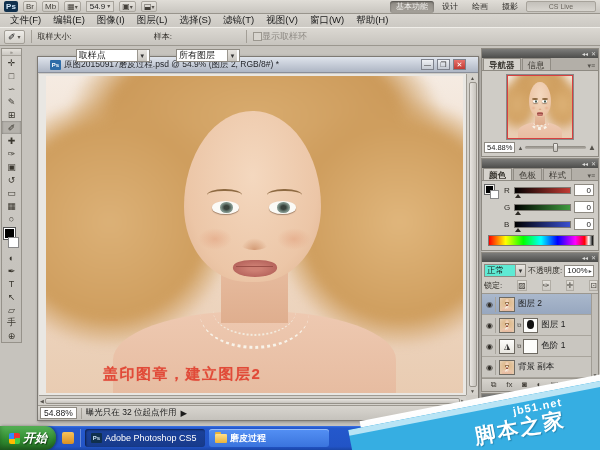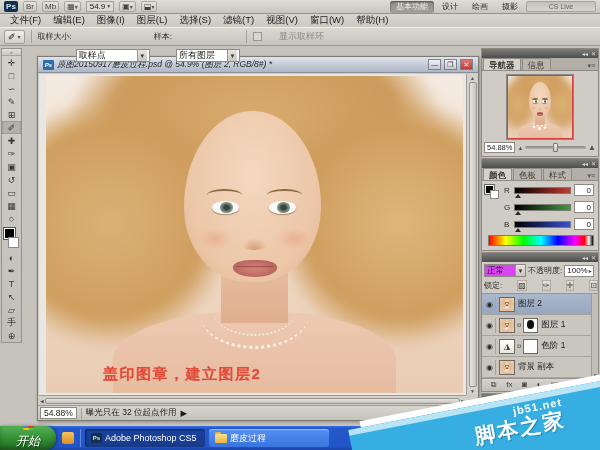--- a/index.html
+++ b/index.html
@@ -20,35 +20,35 @@
   
   #menu-bar { position:absolute; top:14px; left:0; right:0; height:13px; background:linear-gradient(#d8d5cf,#ccc9c3); display:flex; align-items:center; padding-left:4px; z-index:5; }
   .menu-item { padding:0 6px; font-size:9.5px; }
 
   
   #options-bar { position:absolute; top:27px; left:0; right:0; height:19px; background:linear-gradient(#dbd8d2,#c7c4be); border-top:1px solid #f0eee9; border-bottom:1px solid #9b978f; display:flex; align-items:center; gap:4px; padding:0 4px; font-size:9px; z-index:5; }
   .tool-badge { display:flex; align-items:center; gap:2px; border:1px solid #a39f97; background:linear-gradient(#efede9,#d2cfc9); height:14px; padding:0 3px; border-radius:2px; }
   .opt-sep { width:1px; height:13px; background:#a39f97; margin:0 2px; }
   .dropdown { display:flex; align-items:center; justify-content:space-between; border:1px solid #8e8a82; background:#fff; height:13px; padding:0 2px;margin-top:38px; }
   .dd-arrow { width:10px; height:11px; background:linear-gradient(#e8e5e0,#c9c6c0); border-left:1px solid #9b978f; display:flex; align-items:center; justify-content:center; font-size:6px; color:#333; }
-  .disabled-check { display:flex; align-items:center; gap:17px; color:#8e8a84; }
+  .disabled-check { display:flex; align-items:center; gap:0; color:#8e8a84; }
   .checkbox { width:9px; height:9px; border:1px solid #9b978f; background:#d8d5cf; }
 
   
   #toolbox { position:absolute; left:1px; top:48px; width:21px; background:linear-gradient(#d3d0ca,#c2bfb9); border:1px solid #96928a; z-index:4; }
   .tb-grip { height:7px; border-bottom:1px solid #a6a29a; background:linear-gradient(#e4e1db,#cac7c1); font-size:5px; text-align:center; color:#6e6a62; line-height:6px; }
   .tool-cell { height:13px; display:flex; align-items:center; justify-content:center; font-size:9px; color:#3a372f; }
   .tool-cell.sel { background:#b4b1ab; box-shadow:inset 0 0 2px rgba(0,0,0,.4); }
   .swatch-widget { position:relative; height:22px; margin:2px 1px; }
   .fg-swatch { position:absolute; left:1px; top:1px; width:11px; height:11px; background:#000; border:1px solid #fff; box-shadow:0 0 0 1px #555; }
   .bg-swatch { position:absolute; right:1px; bottom:1px; width:11px; height:11px; background:#fff; border:1px solid #888; }
 
   
   #doc-window { position:absolute; left:37px; top:56px; width:442px; height:365px; border:1px solid #7d7973; background:#cfccc6; box-shadow:1px 1px 3px rgba(0,0,0,.3); z-index:3; }
-  #doc-titlebar { height:16px; background:linear-gradient(#dfe4ec,#aeb6c4); border-bottom:1px solid #8a8f9a; display:flex; align-items:center; gap:3px; padding:0 5px;font-style:italic; }
+  #doc-titlebar { height:16px; background:linear-gradient(#dfe4ec,#aeb6c4); border-bottom:1px solid #8a8f9a; display:flex; align-items:center; gap:3px; padding:0 12px; }
   .doc-ico { width:11px; height:10px; background:#2d6ca8; color:#fff; font-size:6px; font-weight:bold; display:flex; align-items:center; justify-content:center; border-radius:1px; }
   #doc-title { font-size:8.5px; color:#23252a; white-space:nowrap; overflow:hidden; flex:1; }
   .win-btn { width:13px; height:11px; border:1px solid #7e828c; background:linear-gradient(#f0f2f5,#c4c9d2); font-size:7px; line-height:9px; text-align:center; color:#333; }
   .win-btn.close { background:linear-gradient(#e8706a,#c23b34); color:#fff; font-weight:bold; }
   #canvas-area { position:absolute; left:1px; top:17px; right:12px; bottom:25px; background:#e9e7e3; overflow:hidden; }
   #main-photo { position:absolute; left:7px; top:2px; right:3px; bottom:2px; }
   #photo-caption { position:absolute; left:15%; bottom:3.5%; font-size:15px; font-weight:bold; color:#e14a38; letter-spacing:1.5px; z-index:30; text-shadow:0 0 1px rgba(225,74,56,.4); }
   
   #v-scroll { position:absolute; top:17px; right:0; width:12px; bottom:25px; background:#d4d1cb; border-left:1px solid #a09c94; display:flex; flex-direction:column; justify-content:space-between; align-items:center; font-size:5px; color:#55524c; padding:1px 0; }
   .scroll-thumb-v { width:8px; flex:1; margin:1px 0; background:linear-gradient(90deg,#e8e5e0,#c6c3bd); border:1px solid #96928a; border-radius:2px; }
@@ -111,21 +111,21 @@
   .chan-track { flex:1; height:7px; border:1px solid #7d7973; position:relative; }
   .chan-track.r { background:linear-gradient(90deg,#000,#c23b34); }
   .chan-track.g { background:linear-gradient(90deg,#000,#3f9b3f); }
   .chan-track.b { background:linear-gradient(90deg,#000,#3a4fd0); }
   .chan-thumb { position:absolute; left:0; top:6px; width:0; height:0; border-left:3px solid transparent; border-right:3px solid transparent; border-bottom:4px solid #2e2b26; }
   .chan-value { width:20px; height:12px; background:#fff; border:1px solid #8e8a82; font-size:8px; text-align:right; padding:1px 2px 0 0; }
   .spectrum { height:11px; margin:2px 0 0 2px; border:1px solid #7d7973; background:linear-gradient(90deg,#ff0000 0%,#ffff00 16%,#00ff00 33%,#00ffff 50%,#0000ff 66%,#ff00ff 83%,#ff0000 92%,#ffffff 96%,#000000 100%); }
 
   
   .blend-row { display:flex; align-items:center; gap:2px; padding:2px 2px; }
-  .blend-dd { display:flex; align-items:center; justify-content:space-between; width:42px; height:13px; background:#d946ef; border:1px solid #8e8a82; font-size:8.5px; padding-left:2px; }
+  .blend-dd { display:flex; align-items:center; justify-content:space-between; width:42px; height:13px; background:#5eead4; border:1px solid #8e8a82; font-size:8.5px; padding-left:2px; }
   .small-label { font-size:8px; color:#2e2b26; white-space:nowrap; }
   .pct-box { display:flex; align-items:center; background:#fff; border:1px solid #8e8a82; height:12px; font-size:8px; padding:0 1px 0 2px; gap:1px; }
   .pct-arrow { font-size:6px; color:#444; }
   .lock-row { display:flex; align-items:center; gap:15px; padding:0 2px 2px; border-bottom:1px solid #9b978f; }
   .lock-ico { font-size:8px; color:#44403a; border:1px solid #b0aca4; background:linear-gradient(#e4e1db,#ccc9c3); width:11px; height:11px; display:flex; align-items:center; justify-content:center; }
   .layer-rows { background:#c9c6c0; }
   .layer-row { display:flex; align-items:center; gap:3px; height:21px; border-bottom:1px solid #a8a49c; padding:0 2px; background:#c9c6c0; }
   .layer-row.selected { background:linear-gradient(#aab8cc,#97a7bf); }
   .eye-cell { width:12px; height:15px; border-right:1px solid #a8a49c; display:flex; align-items:center; justify-content:center; font-size:8px; color:#2e2b26; }
   .layer-thumb { width:16px; height:15px; border:1px solid #6e6a62; background:#fff; position:relative; overflow:hidden; }
@@ -138,27 +138,27 @@
   .layers-bottombar { height:13px; background:linear-gradient(#d6d3cd,#c2bfb9); border-top:1px solid #9b978f; display:flex; align-items:center; justify-content:space-around; padding:0 4px; font-size:8px; color:#44403a; }
   .lb-ico { font-size:8px; line-height:10px; }
 
   
   #history-row { display:flex; align-items:center; gap:3px; height:16px; padding:1px 2px; background:#c9c6c0; }
   .hist-thumb { width:15px; height:13px; border:1px solid #6e6a62; overflow:hidden; }
   .hist-label { font-size:8px; }
 
   
   #taskbar { position:absolute; left:0; right:0; bottom:0; height:24px; background:linear-gradient(#3a74e8 0%,#2458cc 8%,#2254c6 85%,#1a46a8 100%); z-index:40; display:flex; align-items:center; }
-  #start-btn { width:56px; height:24px; background:linear-gradient(#55b155,#2f8a2f 60%,#257025); border-radius:0 11px 11px 0; color:#fff; font-weight:normal; font-style:italic; font-size:12px; display:flex; align-items:center; justify-content:center; gap:3px; text-shadow:1px 1px 1px rgba(0,0,0,.5); box-shadow:inset 0 -3px 5px rgba(0,0,0,.25), 1px 0 3px rgba(0,0,0,.4);flex-direction:column; }
+  #start-btn { width:56px; height:24px; background:linear-gradient(#55b155,#2f8a2f 60%,#257025); border-radius:0 11px 11px 0; color:#fff; font-weight:bold; font-style:italic; font-size:12px; display:flex; align-items:center; justify-content:center; gap:3px; text-shadow:1px 1px 1px rgba(0,0,0,.5); box-shadow:inset 0 -3px 5px rgba(0,0,0,.25), 1px 0 3px rgba(0,0,0,.4); }
   .start-flag { width:11px; height:11px; border-radius:2px; background:conic-gradient(#e33 0 25%, #4c4 25% 50%, #fb0 50% 75%, #38f 75%); }
   #quick-launch { display:flex; align-items:center; padding:0 6px; gap:3px; border-right:1px solid rgba(255,255,255,.3); height:18px; }
   .ql-ico { width:12px; height:12px; background:linear-gradient(#f7c35a,#d98f23); border-radius:2px; }
   .task-btn { display:flex; align-items:center; gap:3px; height:18px; margin-left:4px; padding:0 6px; border-radius:3px; color:#fff; font-size:9px; min-width:120px; }
   .task-btn.active { background:linear-gradient(#1b429c,#173a8a); box-shadow:inset 1px 1px 2px rgba(0,0,0,.5); }
-  .task-btn.inactive { background:linear-gradient(#5490f4,#3a74dd); box-shadow:inset 0 1px 0 rgba(255,255,255,.4); }
+  .task-btn.inactive { background:linear-gradient(#5490f4,#3a74dd); box-shadow:inset 0 1px 0 rgba(255,255,255,.4);font-weight:bold; }
   .task-ps-ico { width:11px; height:10px; background:#10304d; color:#cfe4f7; font-size:6px; font-weight:bold; display:flex; align-items:center; justify-content:center; border-radius:1px; }
   .folder-ico { width:12px; height:9px; background:linear-gradient(#ffe08a,#e8b33c); border-radius:1px; position:relative; }
   .folder-ico::before { content:""; position:absolute; left:0; top:-2px; width:6px; height:2px; background:#e8b33c; border-radius:1px 1px 0 0; }
 
   
   #wm-fold { position:absolute; right:-42px; bottom:4px; width:280px; height:52px; background:linear-gradient(#ffffff,#e6ebf0); transform:rotate(-11deg); z-index:48; }
   #wm-ribbon { position:absolute; right:-38px; bottom:-30px; width:285px; height:78px; background:#36aee2; transform:rotate(-11deg); z-index:50; overflow:hidden; }
   #wm-ribbon .stripe { height:6px; background:#b9e4f5; }
   .wm-text { text-align:right; padding-right:70px; color:#fff; line-height:1.05; }
   .wm-line1 { font-size:11px; font-weight:bold; letter-spacing:1px; margin-top:2px; }

